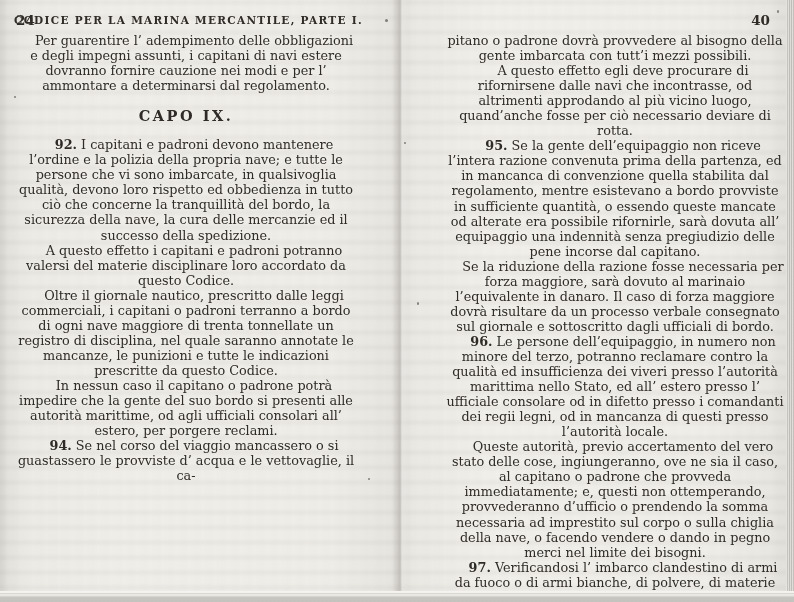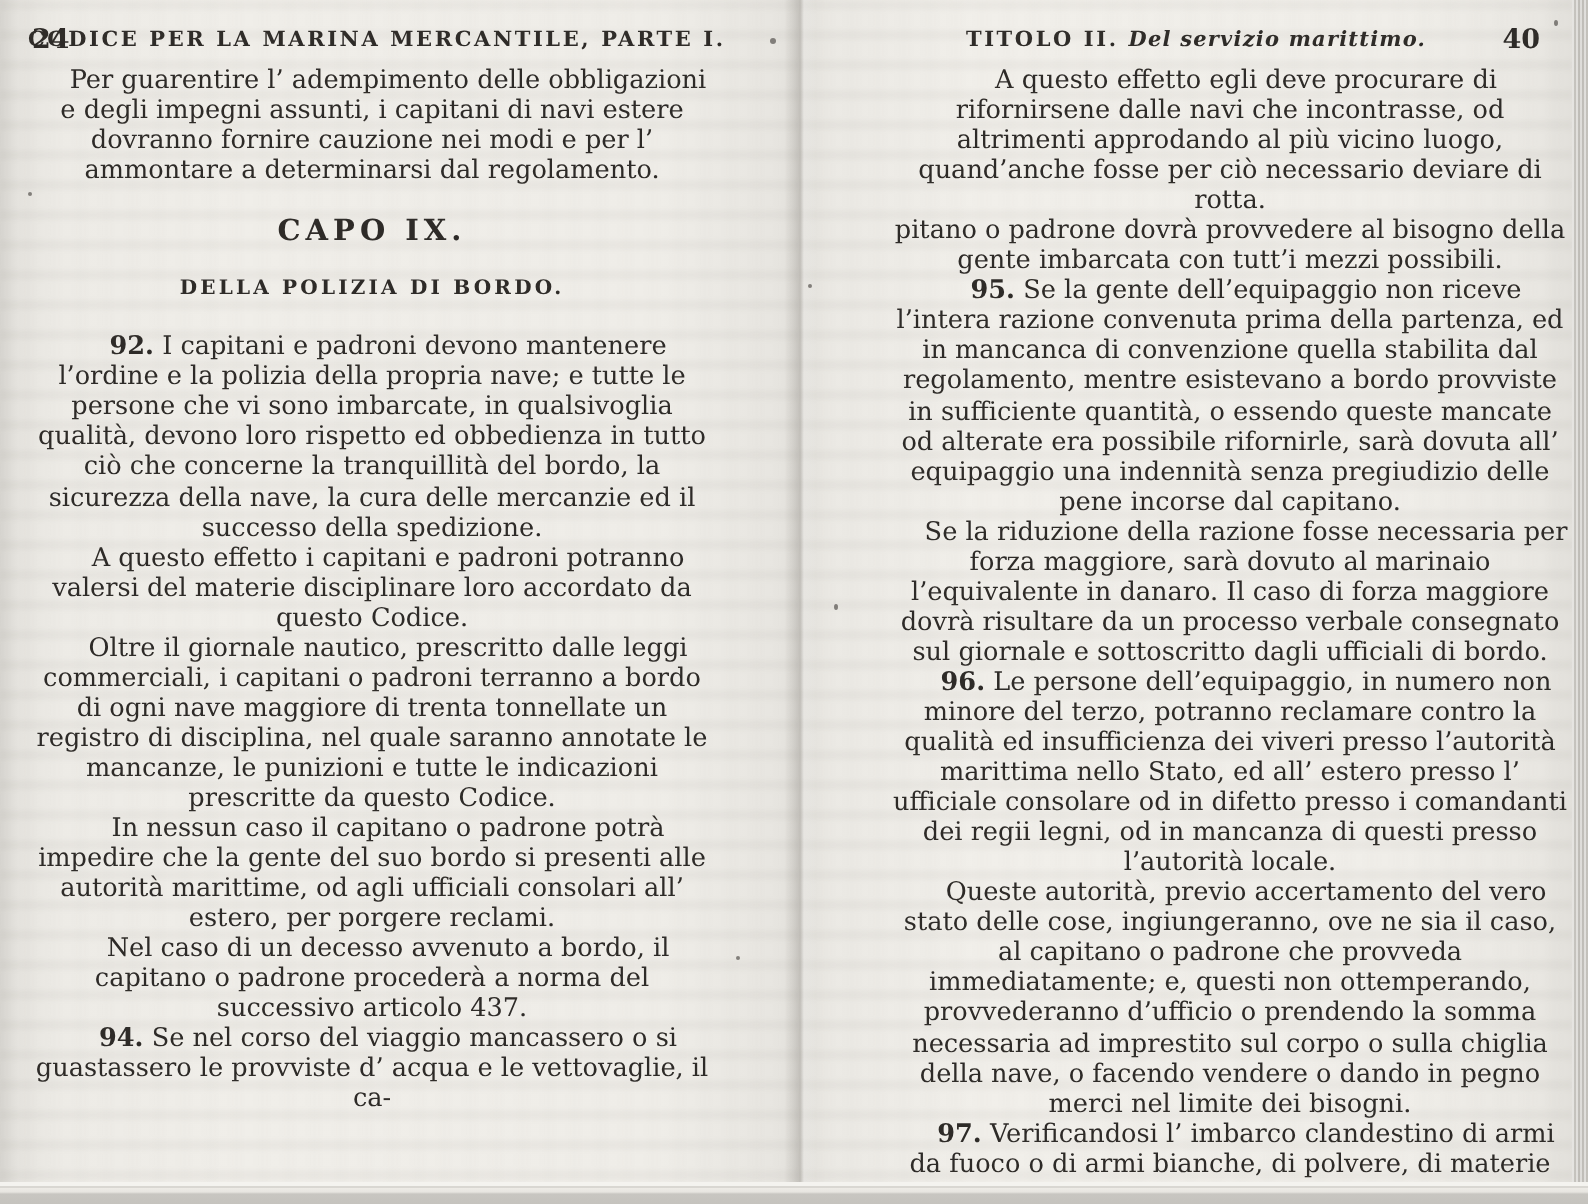--- a/index.html
+++ b/index.html
@@ -119,42 +119,36 @@
 <div class="scan">
 
   <div class="page page-left">
     <div class="running-head">
       <span class="pagenum pagenum-left">24</span>
       <span class="run-title">CODICE PER LA MARINA MERCANTILE, PARTE I.</span>
     </div>
     <div class="col">
         <p class="body-para">Per guarentire l’ adempimento delle obbligazioni e degli impegni assunti, i capitani di navi estere dovranno fornire cauzione nei modi e per l’ ammontare a determinarsi dal regolamento.</p>
         <p class="chapter-heading">CAPO IX.</p>
-        <p class="section-heading">DELLA POLIZIA DI BORDO.</p>
         <p class="body-para"><span class="art-num">92.</span> I capitani e padroni devono mantenere l’ordine e la polizia della propria nave; e tutte le persone che vi sono imbarcate, in qualsivoglia qualità, devono loro rispetto ed obbedienza in tutto ciò che concerne la tranquillità del bordo, la sicurezza della nave, la cura delle mercanzie ed il successo della spedizione.</p>
         <p class="body-para">A questo effetto i capitani e padroni potranno valersi del materie disciplinare loro accordato da questo Codice.</p>
         <p class="body-para">Oltre il giornale nautico, prescritto dalle leggi commerciali, i capitani o padroni terranno a bordo di ogni nave maggiore di trenta tonnellate un registro di disciplina, nel quale saranno annotate le mancanze, le punizioni e tutte le indicazioni prescritte da questo Codice.</p>
         <p class="body-para">In nessun caso il capitano o padrone potrà impedire che la gente del suo bordo si presenti alle autorità marittime, od agli ufficiali consolari all’ estero, per porgere reclami.</p>
-        <p class="body-para">Nel caso di un decesso avvenuto a bordo, il capitano o padrone procederà a norma del successivo articolo 437.</p>
         <p class="body-para"><span class="art-num">94.</span> Se nel corso del viaggio mancassero o si guastassero le provviste d’ acqua e le vettovaglie, il ca-</p>
       </div>
     <div class="bleed"></div>
   </div>
 
   <div class="page page-right">
     <div class="running-head">
-      <span class="run-title">
-        <span>TITOLO II.</span>
-        <span class="italic-part">Del servizio marittimo.</span>
-      </span>
       <span class="pagenum pagenum-right">40</span>
     </div>
     <div class="col">
+        <p class="body-para no-indent">pitano o padrone dovrà provvedere al bisogno della gente imbarcata con tutt’i mezzi possibili.</p>
         <p class="body-para">A questo effetto egli deve procurare di rifornirsene dalle navi che incontrasse, od altrimenti approdando al più vicino luogo, quand’anche fosse per ciò necessario deviare di rotta.</p>
-        <p class="body-para no-indent">pitano o padrone dovrà provvedere al bisogno della gente imbarcata con tutt’i mezzi possibili.</p>
         <p class="body-para"><span class="art-num">95.</span> Se la gente dell’equipaggio non riceve l’intera razione convenuta prima della partenza, ed in mancanca di convenzione quella stabilita dal regolamento, mentre esistevano a bordo provviste in sufficiente quantità, o essendo queste mancate od alterate era possibile rifornirle, sarà dovuta all’ equipaggio una indennità senza pregiudizio delle pene incorse dal capitano.</p>
         <p class="body-para">Se la riduzione della razione fosse necessaria per forza maggiore, sarà dovuto al marinaio l’equivalente in danaro. Il caso di forza maggiore dovrà risultare da un processo verbale consegnato sul giornale e sottoscritto dagli ufficiali di bordo.</p>
         <p class="body-para"><span class="art-num">96.</span> Le persone dell’equipaggio, in numero non minore del terzo, potranno reclamare contro la qualità ed insufficienza dei viveri presso l’autorità marittima nello Stato, ed all’ estero presso l’ ufficiale consolare od in difetto presso i comandanti dei regii legni, od in mancanza di questi presso l’autorità locale.</p>
         <p class="body-para">Queste autorità, previo accertamento del vero stato delle cose, ingiungeranno, ove ne sia il caso, al capitano o padrone che provveda immediatamente; e, questi non ottemperando, provvederanno d’ufficio o prendendo la somma necessaria ad imprestito sul corpo o sulla chiglia della nave, o facendo vendere o dando in pegno merci nel limite dei bisogni.</p>
         <p class="body-para"><span class="art-num">97.</span> Verificandosi l’ imbarco clandestino di armi da fuoco o di armi bianche, di polvere, di materie infiammabili, dovranno tali oggetti essere sequestrati dal capitano o padrone, e potranno, a seconda dei casi, essere distrutti o custoditi nella propria camera, per essere, compiuto il viaggio, confiscati.</p>
       </div>
     <div class="bleed"></div>
   </div>
 
   <div class="gutter"></div>

